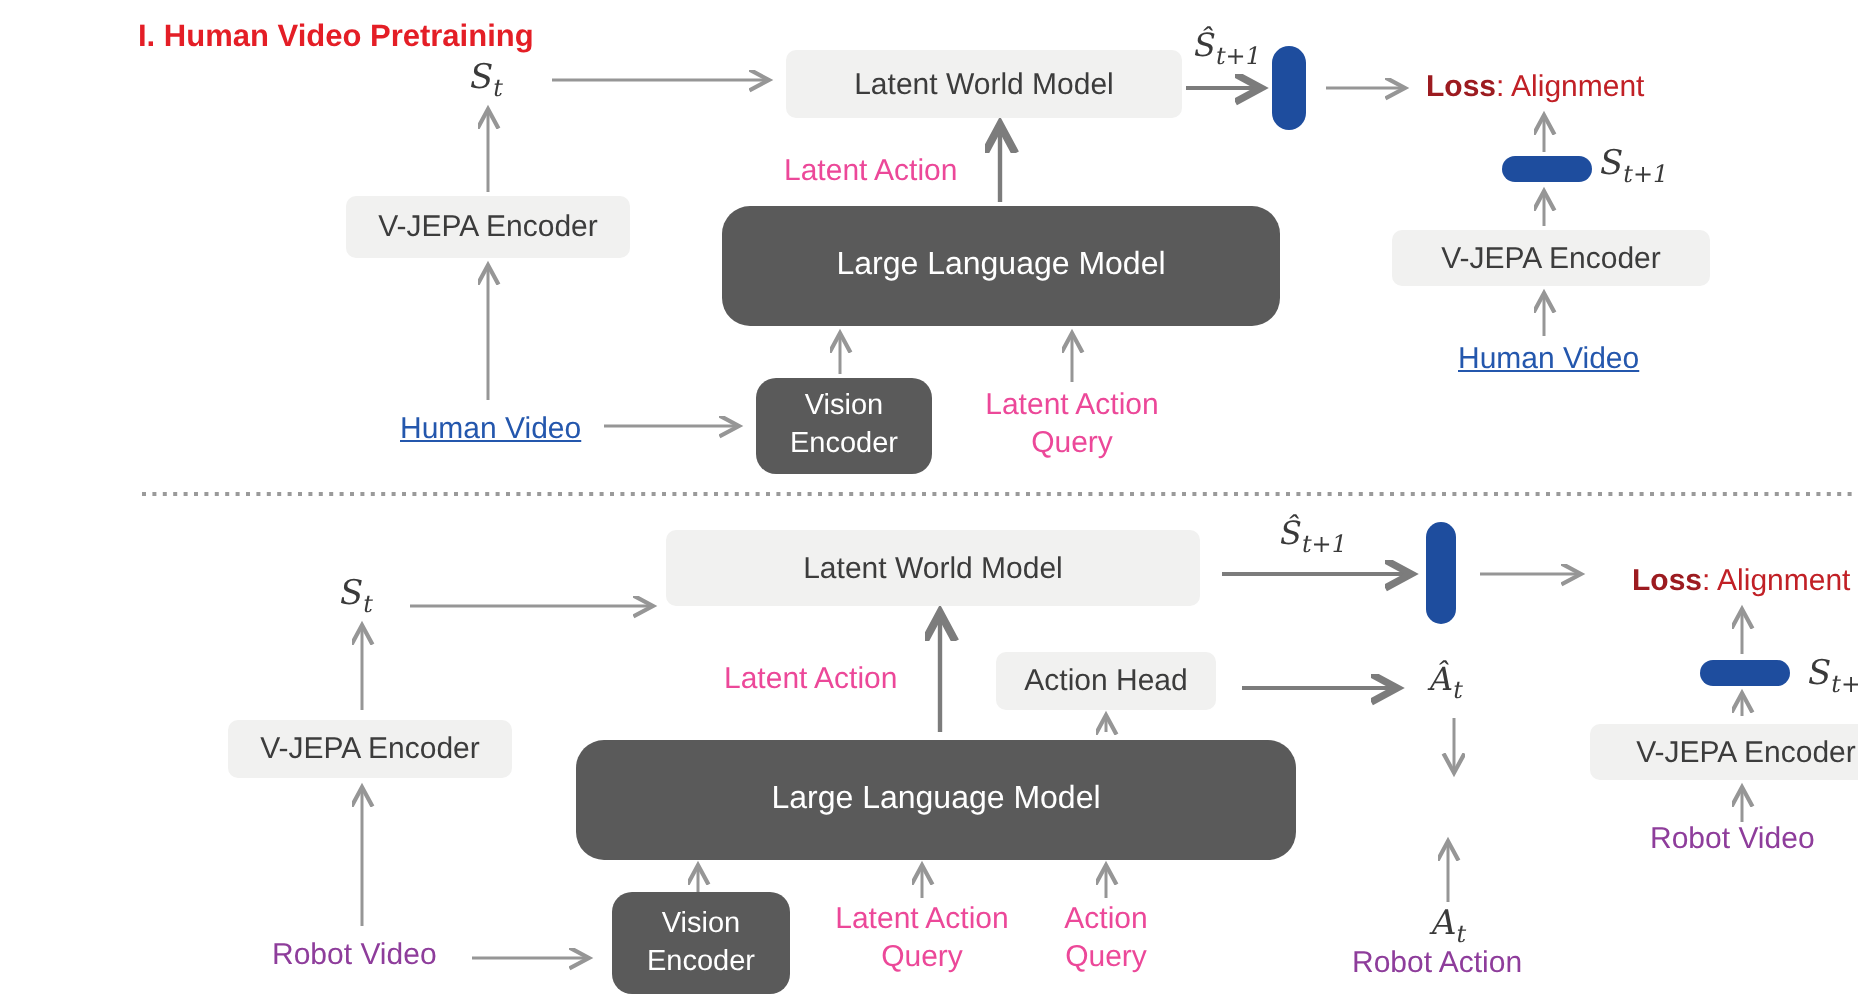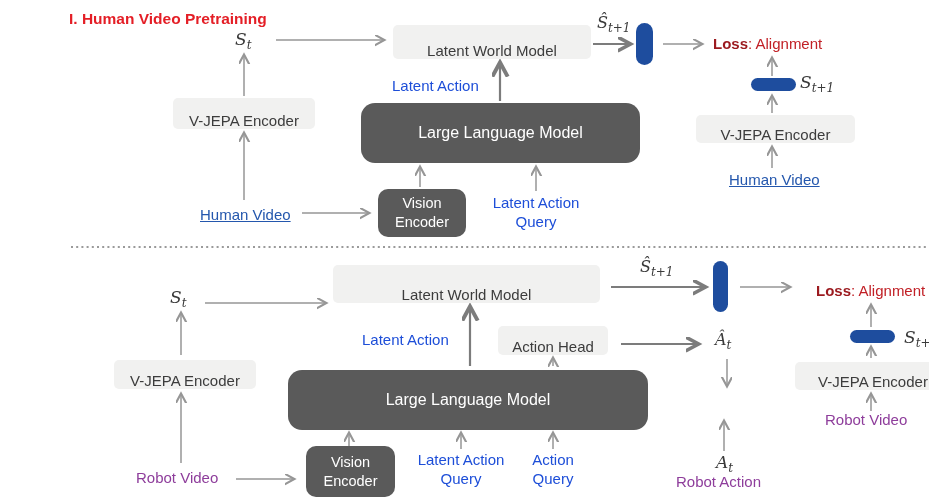--- a/index.html
+++ b/index.html
@@ -2,25 +2,25 @@
 <html><head>
 <meta charset="utf-8">
 <style>
   html,body { margin:0; padding:0; background:#ffffff; }
   .canvas {
     position:relative; width:929px; height:500px; background:#ffffff;
     font-family:"Liberation Sans", sans-serif; overflow:hidden;margin-left:48px;
   }
   .abs { position:absolute; }
   .box { display:flex; align-items:center; justify-content:center; text-align:center; box-sizing:border-box; }
-  .box-light { background:#f1f1f0; border-radius:5px; color:#3c3c3c; font-size:15px;align-items:flex-end; }
+  .box-light { background:#f1f1f0; border-radius:5px; color:#3c3c3c; font-size:15px; }
   .box-dark  { background:#5a5a5a; border-radius:10px; color:#ffffff; font-size:14.5px; line-height:1.3; }
   .llm { border-radius:14px; font-size:16px; }
   .heading { color:#e41e26; font-weight:bold; font-size:15.5px; white-space:nowrap; }
-  .lbl { font-size:15px; color:#1d4ed8; line-height:1.25; }
+  .lbl { font-size:15px; color:#ec4899; line-height:1.25; }
   .center { text-align:center; }
   .blue   { color:#2457ad;text-decoration:underline; }
   .purple { color:#8e3d9b; }
   .math { font-family:"DejaVu Serif", serif; font-style:italic; font-size:17px; color:#3a3a3a; white-space:nowrap; }
   .math .sub { font-size:12px; position:relative; top:4px; }
   .loss { font-size:15px; white-space:nowrap; }
   .loss .loss-word { color:#9c1b20; font-weight:bold; }
   .loss .loss-rest { color:#c12026; }
   .pill { background:#1e4d9e; }
 </style>

